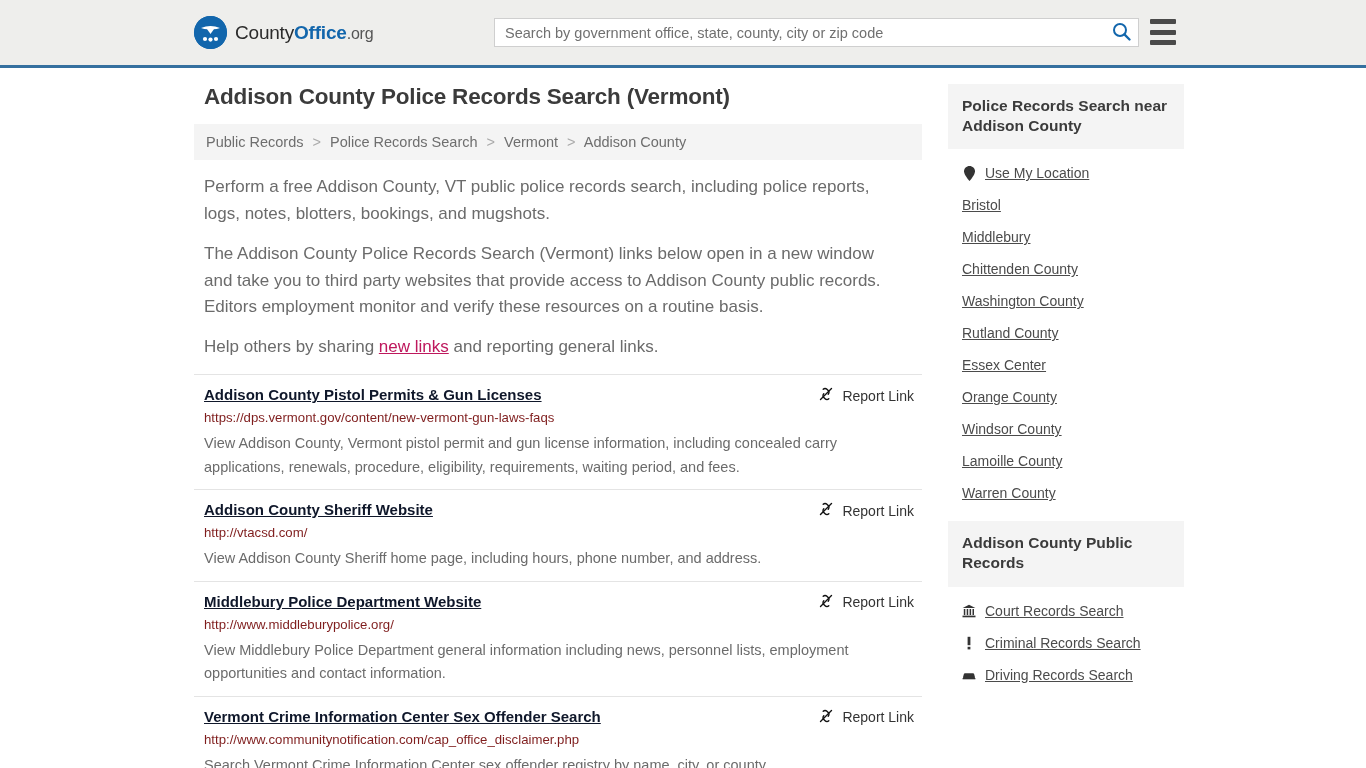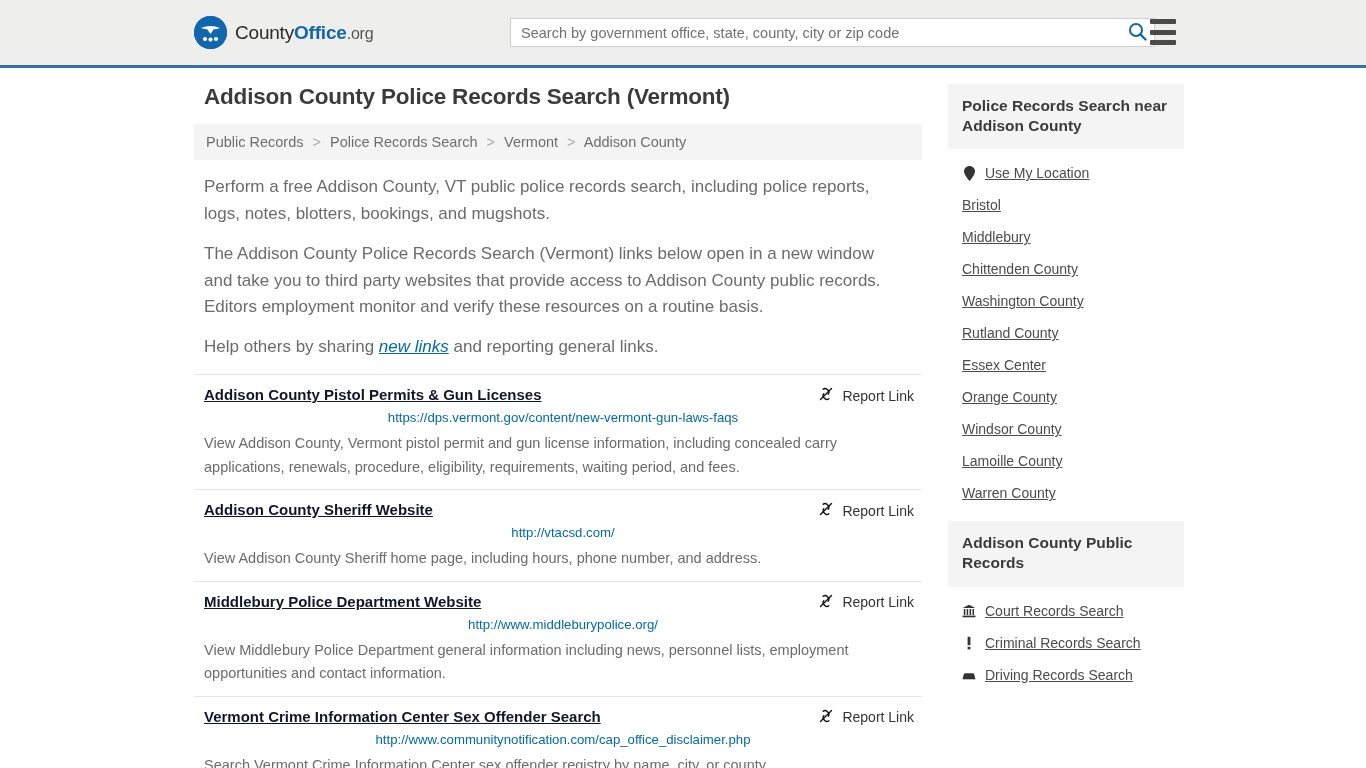--- a/index.html
+++ b/index.html
@@ -44,21 +44,21 @@
     color: #2b2b2b;
     letter-spacing: -0.2px;
     white-space: nowrap;
   }
   .brand-text .b-blue { color: #1266ac; font-weight: bold; }
   .brand-text .b-dark { color: #2b2b2b; }
   .brand-text .b-org { color: #555; font-size: 16px; }
 
   .search-wrap {
     position: absolute;
-    left: 510px;
+    left: 494px;
     top: 18px;
     width: 645px;
     height: 29px;
     background: #fff;
     border: 1px solid #cfcfcf;
     display: flex;
     align-items: center;
   }
   .search-input {
     flex: 1;
@@ -142,24 +142,23 @@
   .breadcrumb .sep { color: #aaa; margin: 0 5px; }
 
   .intro-p {
     font-size: 17px;
     line-height: 1.58;
     color: #6b6b6b;
     margin: 0 0 13px 10px;
     max-width: 700px;
   }
   .intro-p a {
-    color: #0369a1;
+    color: #be185d;
     text-decoration: underline;
     font-weight: normal;
-    font-style: italic;
   }
 
   
   .result {
     border-top: 1px solid #e4e4e4;
     padding: 11px 0 10px 10px;
     position: relative;
   }
   .result:first-of-type { border-top: 1px solid #e4e4e4; }
   .result-head {
@@ -181,24 +180,23 @@
     font-size: 14px;
     color: #333;
     cursor: pointer;
     white-space: nowrap;
     margin-right: 8px;
     flex: none;
   }
   .result-url {
     display: block;
     font-size: 13.2px;
-    color: #0369a1;
+    color: #7f1d1d;
     margin-top: 5px;
     text-decoration: none;
-    text-align: center;
   }
   .result-desc {
     font-size: 14.5px;
     color: #6b6b6b;
     line-height: 1.62;
     margin-top: 7px;
     max-width: 715px;
   }
 
   

